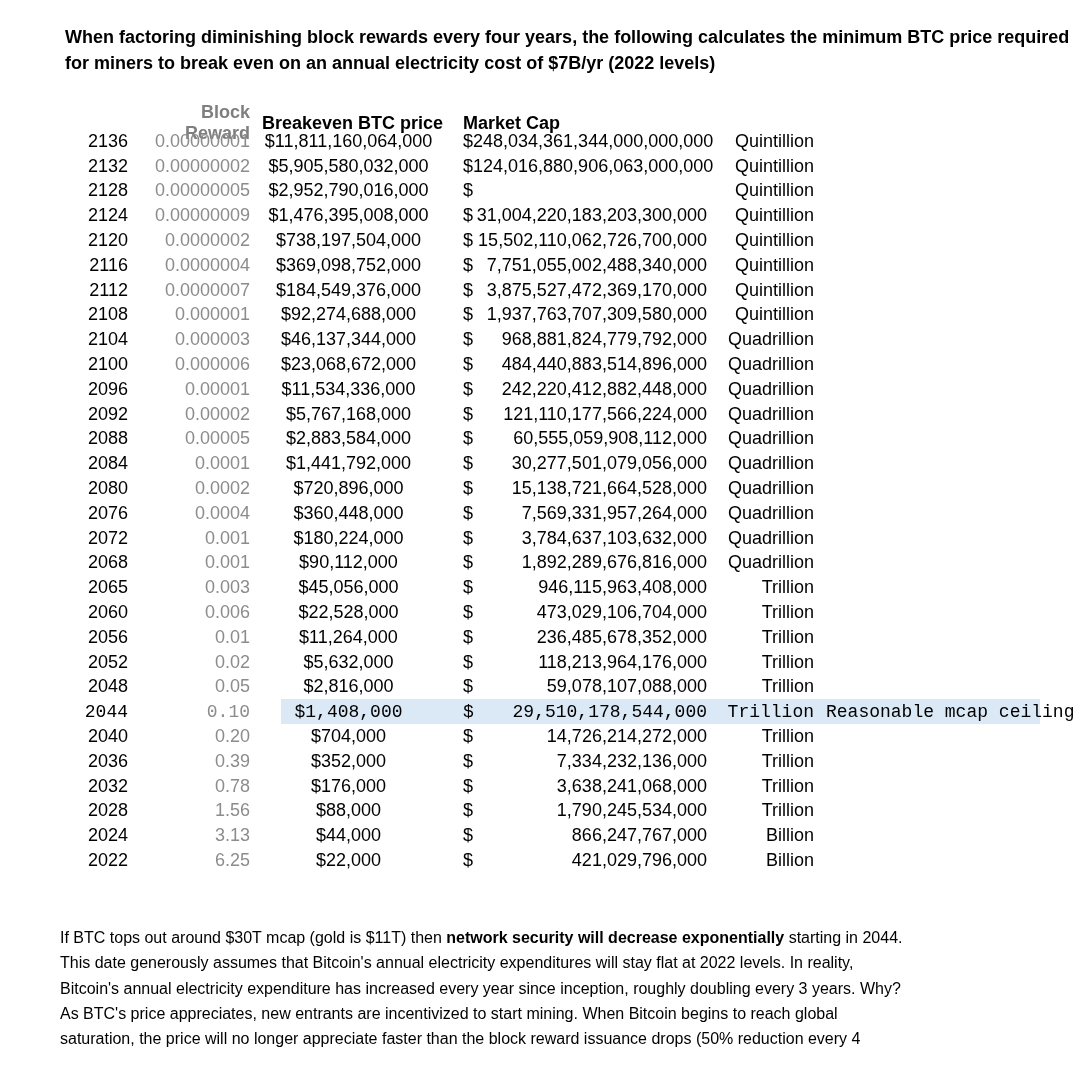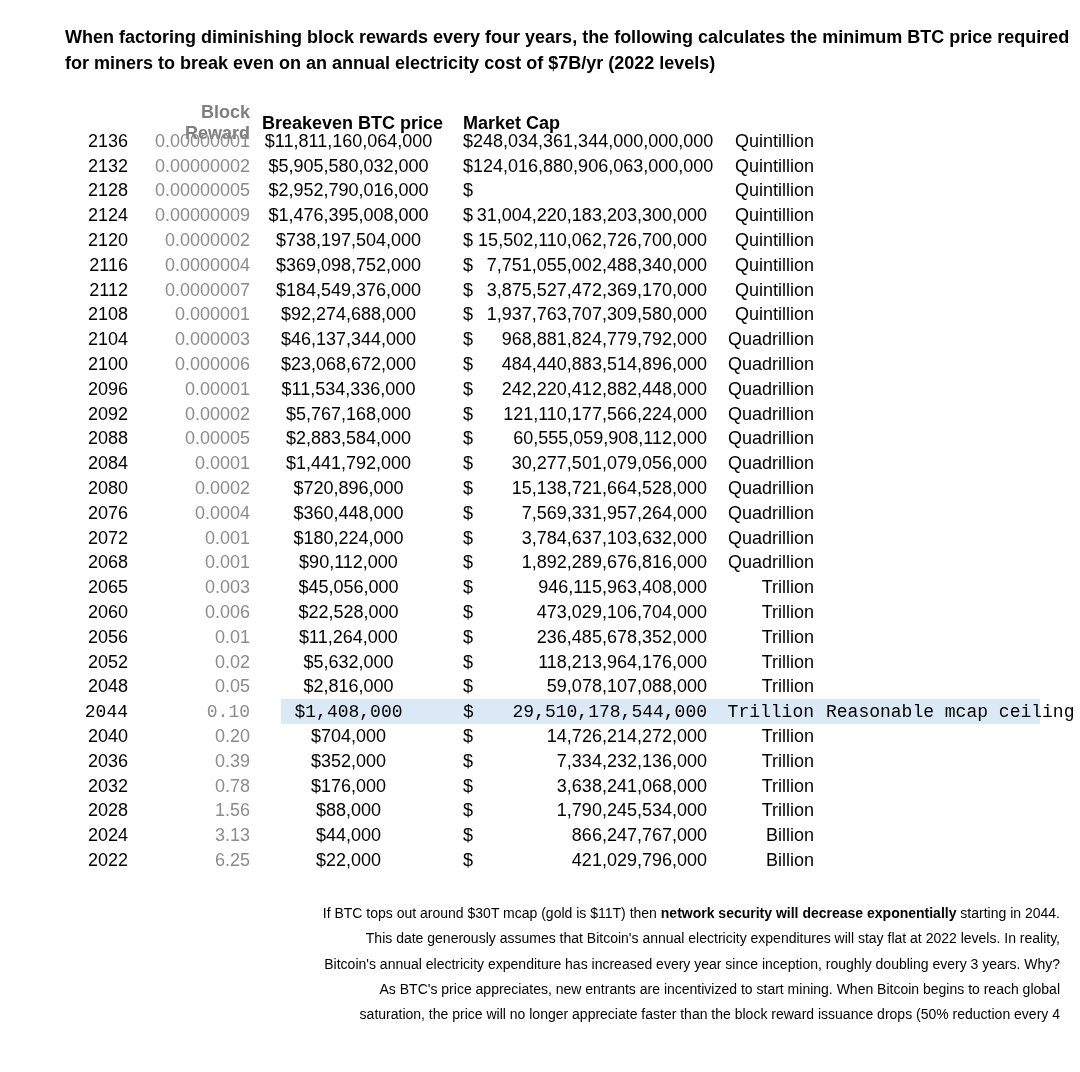--- a/index.html
+++ b/index.html
@@ -56,25 +56,24 @@
   .t-head .c-mcap{justify-content:flex-start;}
   .t-row.hl{
     background:linear-gradient(to right,
       transparent 0px, transparent 281px,
       var(--hl) 281px, var(--hl) 1040px,
       transparent 1040px);
     font-family:Liberation Mono, monospace;
   }
   
   .footer{
-    margin:28px 0 0 60px;
+    margin:52px 0 0 60px;
     width:1000px;
-    font-size:14px;
+    font-size:16px;
     line-height:25.3px;
-    text-align:right;
   }
   .footer .fline{white-space:nowrap;}
   .footer b{font-weight:700;}
 </style>
 </head>
 <body>
 
 <div class="page">
 
   <div class="title">

